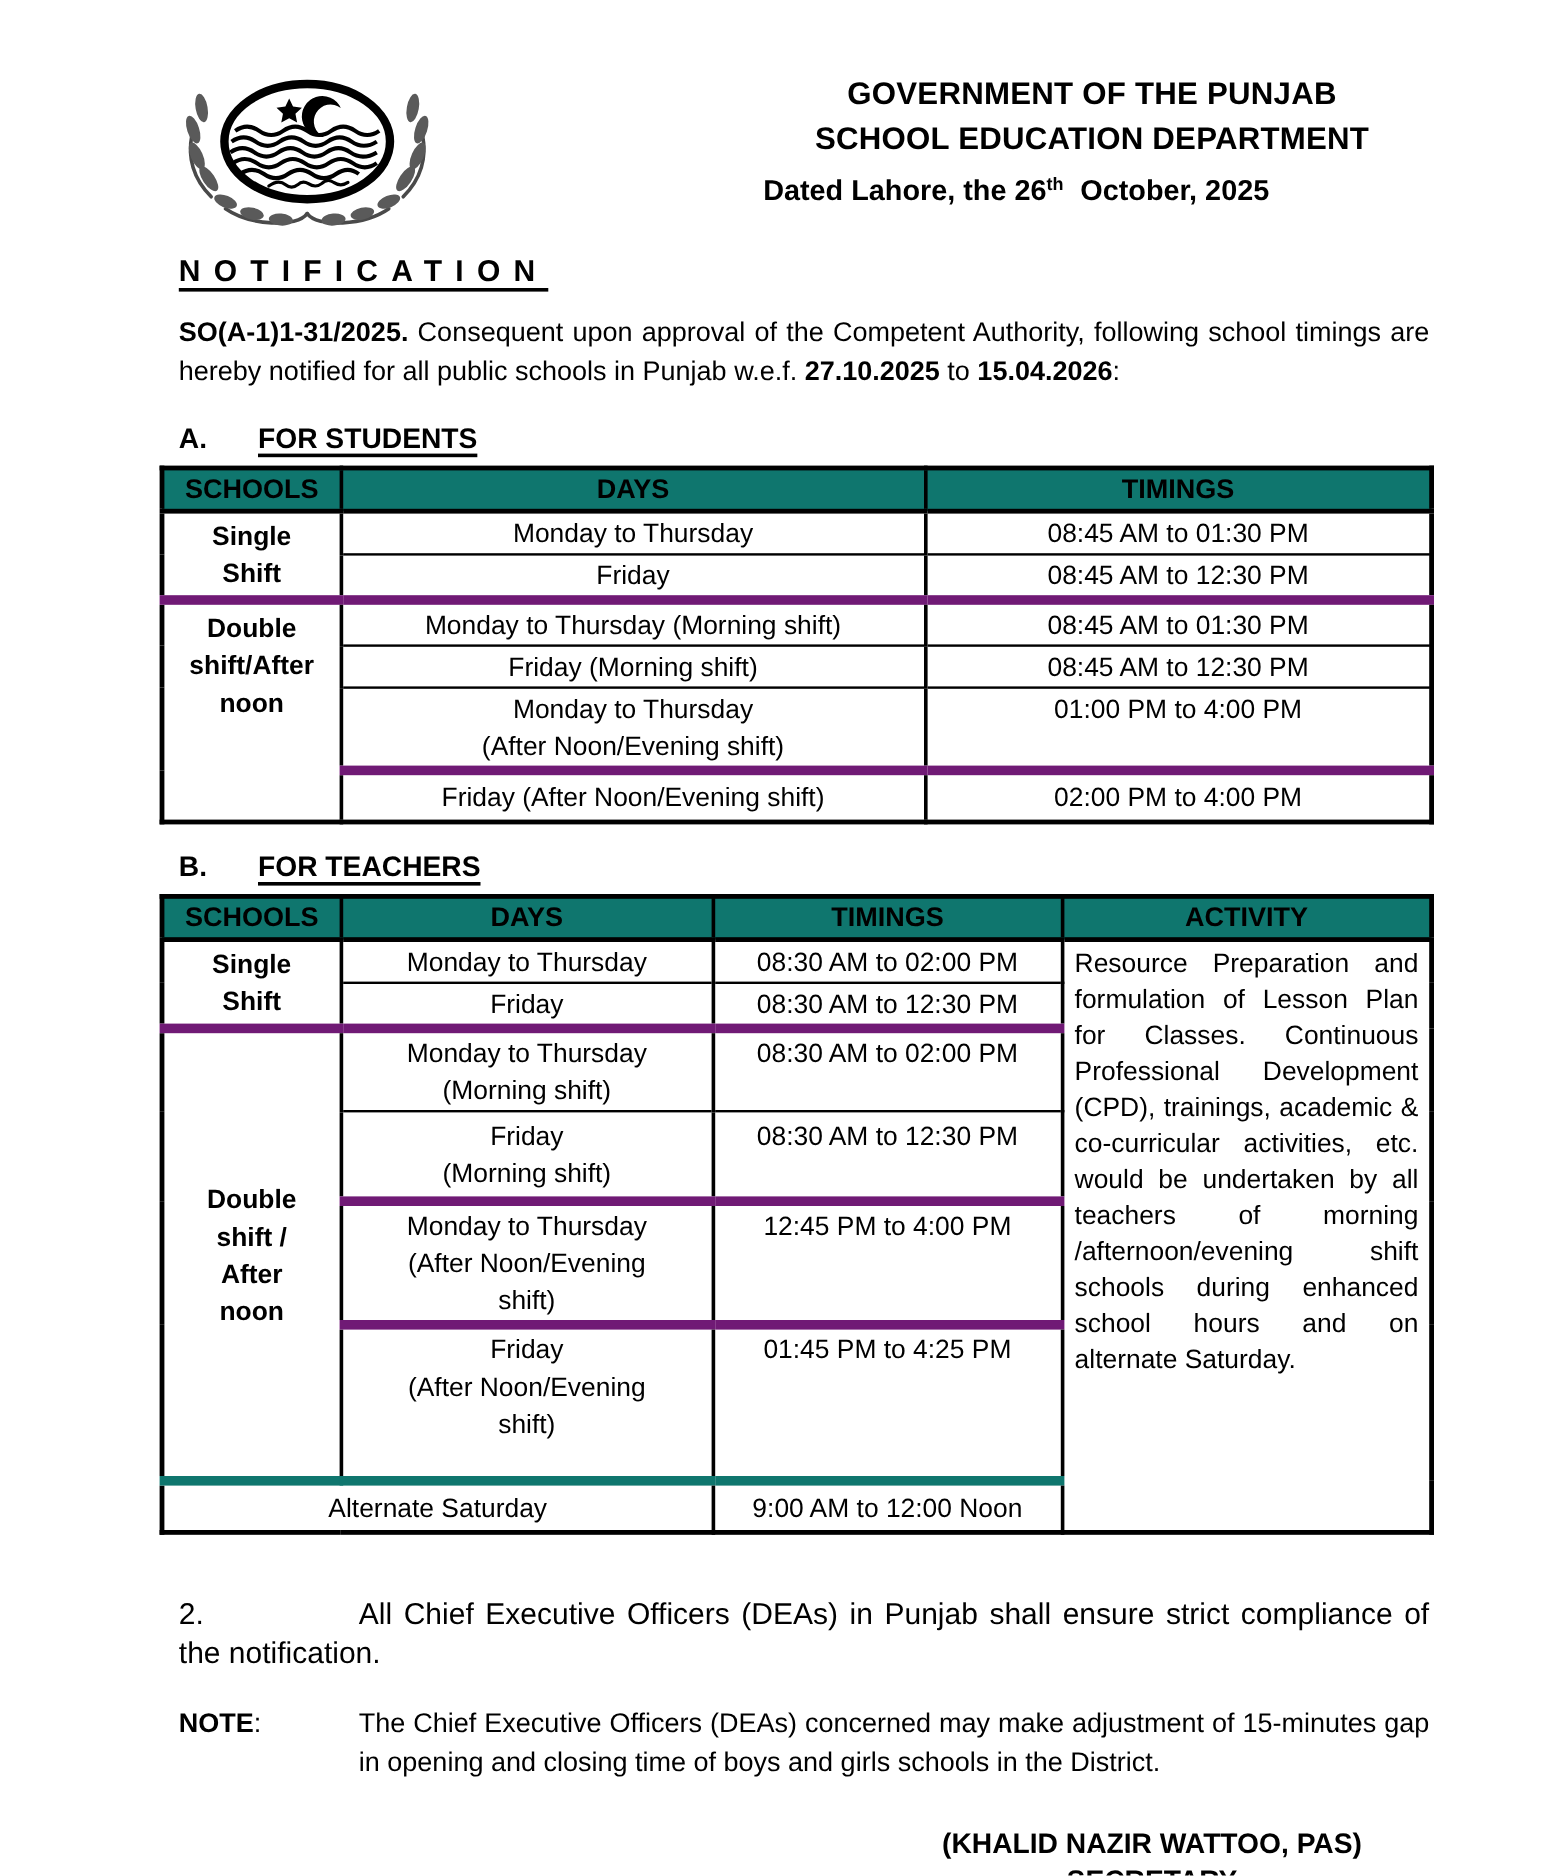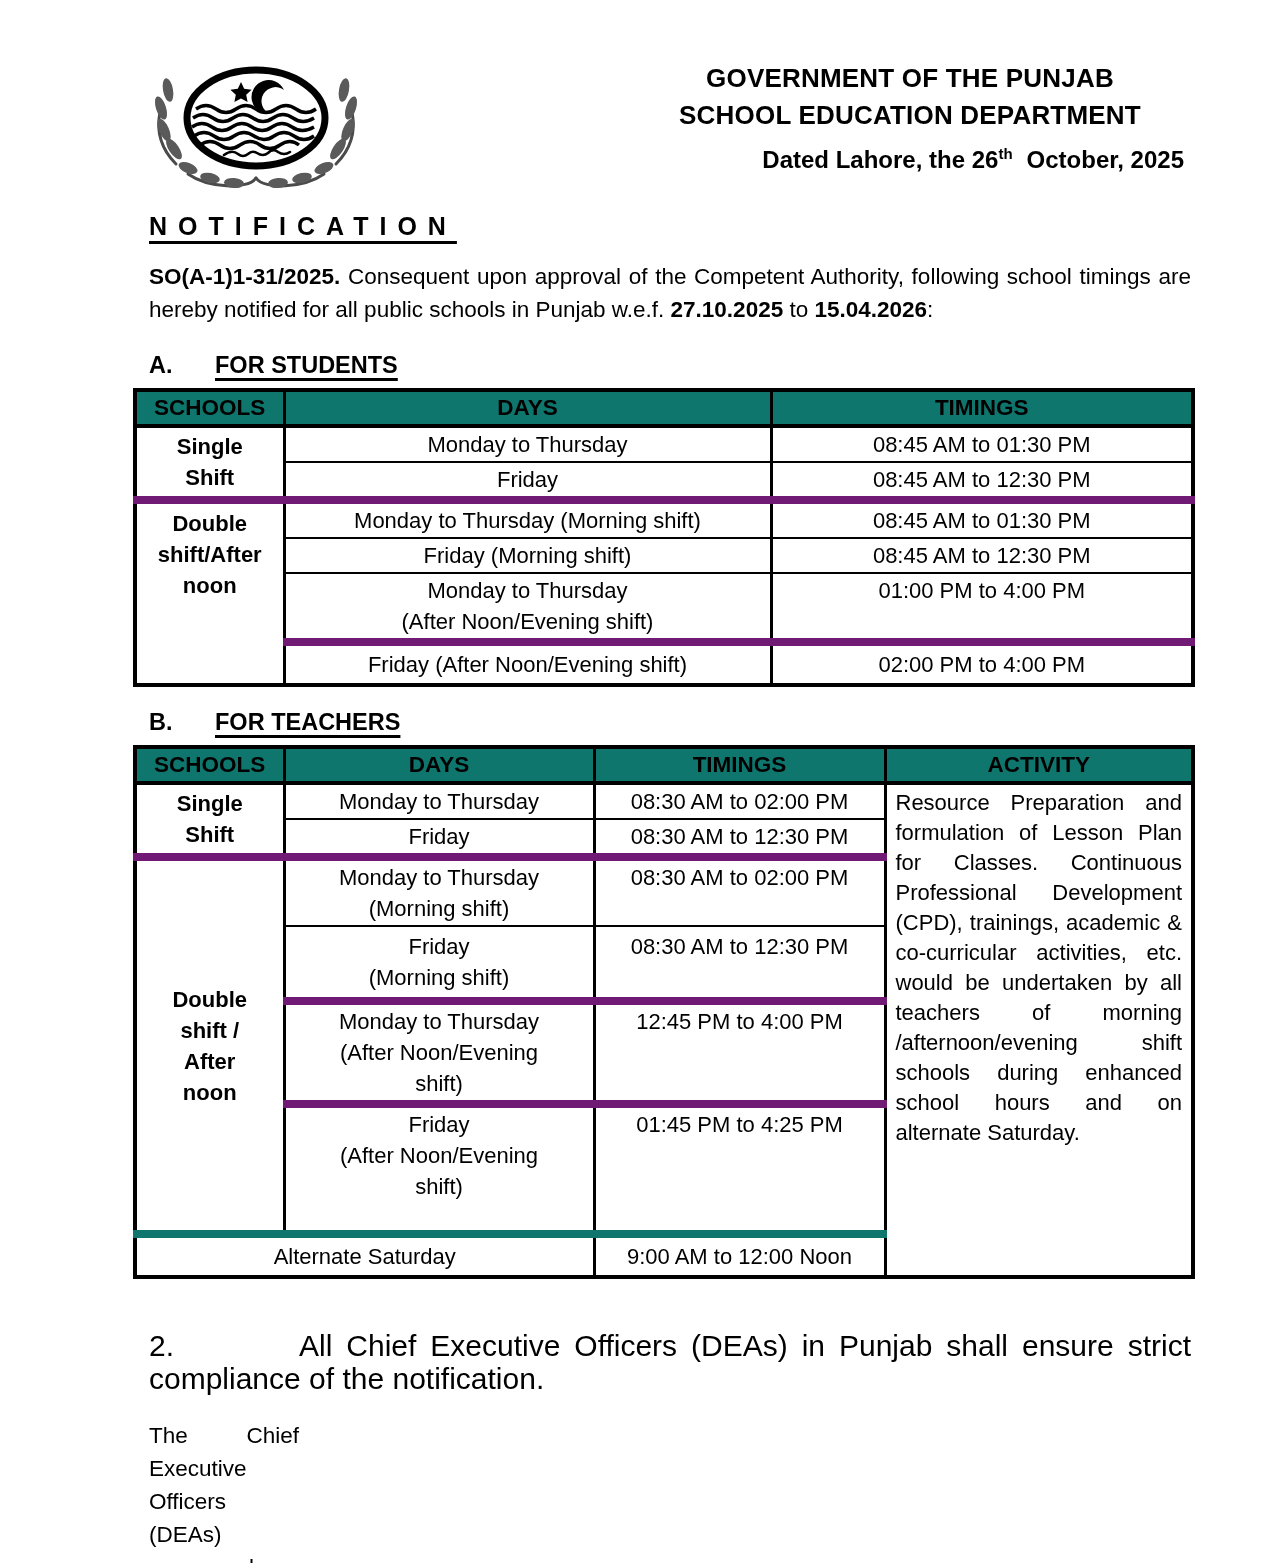--- a/index.html
+++ b/index.html
@@ -5,21 +5,21 @@
   * { margin:0; padding:0; box-sizing:border-box; }
   html,body { background:#ffffff; }
   body { width:1284px; height:1563px; position:relative; overflow:hidden;
          font-family:"Liberation Sans", sans-serif; color:#000; }
   .page { position:absolute; inset:0; background:#fff; }
 
   
   .logo { position:absolute; left:148px; top:46px; width:216px; height:152px; }
   .head-block { position:absolute; left:636px; top:60px; width:548px; text-align:center; }
   .head-line { font-size:26px; font-weight:bold; line-height:37px; letter-spacing:0.2px; }
-  .date-line { position:absolute; left:636px; top:146px; width:548px; text-align:right;
+  .date-line { position:absolute; left:636px; top:146px; width:548px; text-align:left;
                font-size:24px; font-weight:bold; }
   .date-line sup { font-size:15px; vertical-align:super; line-height:0; }
   .date-gap { display:inline-block; width:14px; }
 
   
   .content { position:absolute; left:133px; top:212px; width:1058px; }
   .indent { margin-left:16px; }
 
   .notif-heading { font-size:25px; font-weight:bold; letter-spacing:11px;
                    text-decoration:underline; text-decoration-thickness:3px;
@@ -44,21 +44,21 @@
   .va-top { vertical-align:top; padding-top:4px; }
   tr.gsep td { border-top:8px solid #701a75; }
   td.colsep, th.colsep { border-left:3px solid #000; }
   .tline { line-height:31px; }
   td.activity { text-align:justify; vertical-align:top; padding:3px 9px 3px 9px;
                 line-height:30px; font-weight:normal; }
   tr.alt-row td { border-top:8px solid #0f766e; font-weight:normal; padding:3px 6px; }
   #table-b { margin-top:9px; }
 
   
-  .para-2 { margin-top:50px; font-size:30px; line-height:33px; text-align:justify; }
+  .para-2 { margin-top:50px; font-size:25px; line-height:33px; text-align:justify; }
   .para-num { display:inline-block; width:150px; }
   .note-block { margin-top:24px; display:grid; grid-template-columns:150px 1fr;
                 font-size:22.5px; line-height:33px; }
   .note-text { text-align:justify; }
 
   .signature { margin-top:36px; margin-left:562px; width:530px; text-align:center;
                font-size:23.5px; font-weight:bold; line-height:31px; }
 </style>
 </head>
 <body>
@@ -251,20 +251,21 @@
         <tr class="alt-row">
           <td colspan="2" class="tline">Alternate Saturday</td>
           <td class="colsep tline">9:00 AM to 12:00 Noon</td>
         </tr>
       </tbody>
     </table>
 
     <p class="para-2 indent"><span class="para-num">2.</span><span>All Chief Executive Officers (DEAs) in Punjab shall ensure strict compliance of the notification.</span></p>
 
     <div class="note-block indent">
+      <div><b>NOTE</b><span>:</span></div>
       <div class="note-text">The Chief Executive Officers (DEAs) concerned may make adjustment of 15-minutes gap in opening and closing time of boys and girls schools in the District.</div>
     </div>
 
     <div class="signature">
       <div>(KHALID NAZIR WATTOO, PAS)</div>
       <div>SECRETARY</div>
       <div>SCHOOL EDUCATION DEPARTMENT</div>
     </div>
 
   </div>

